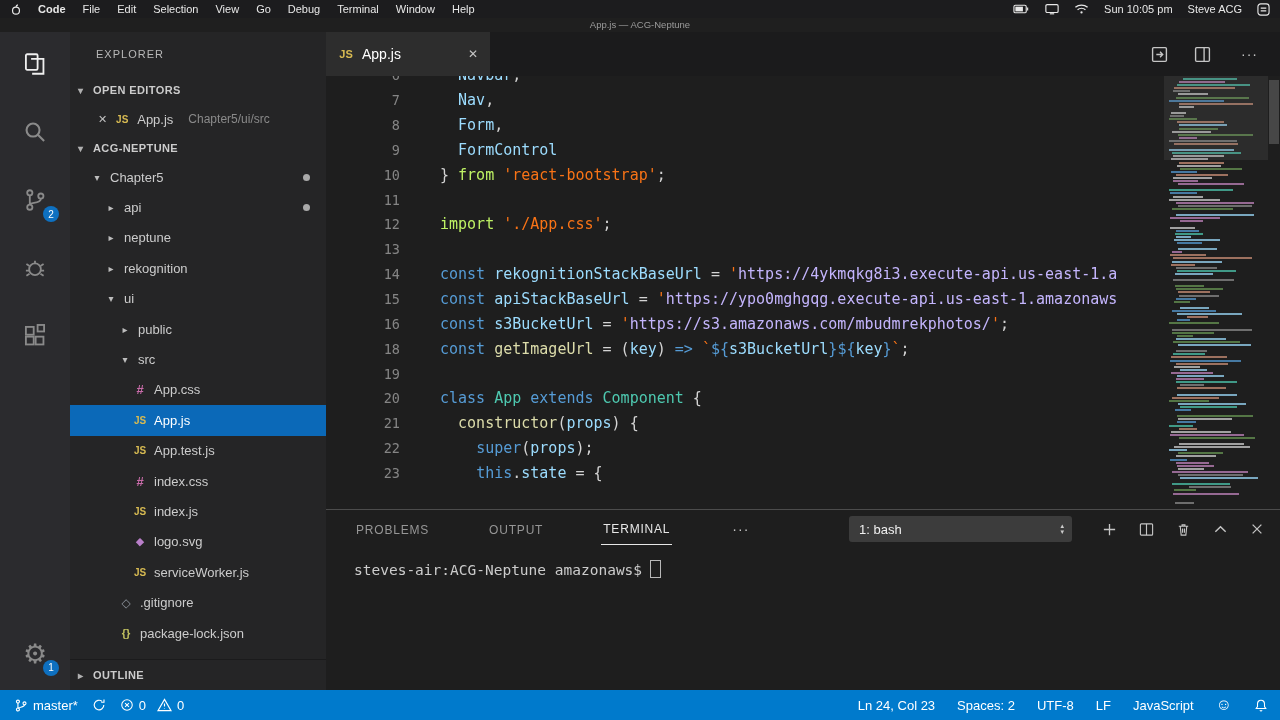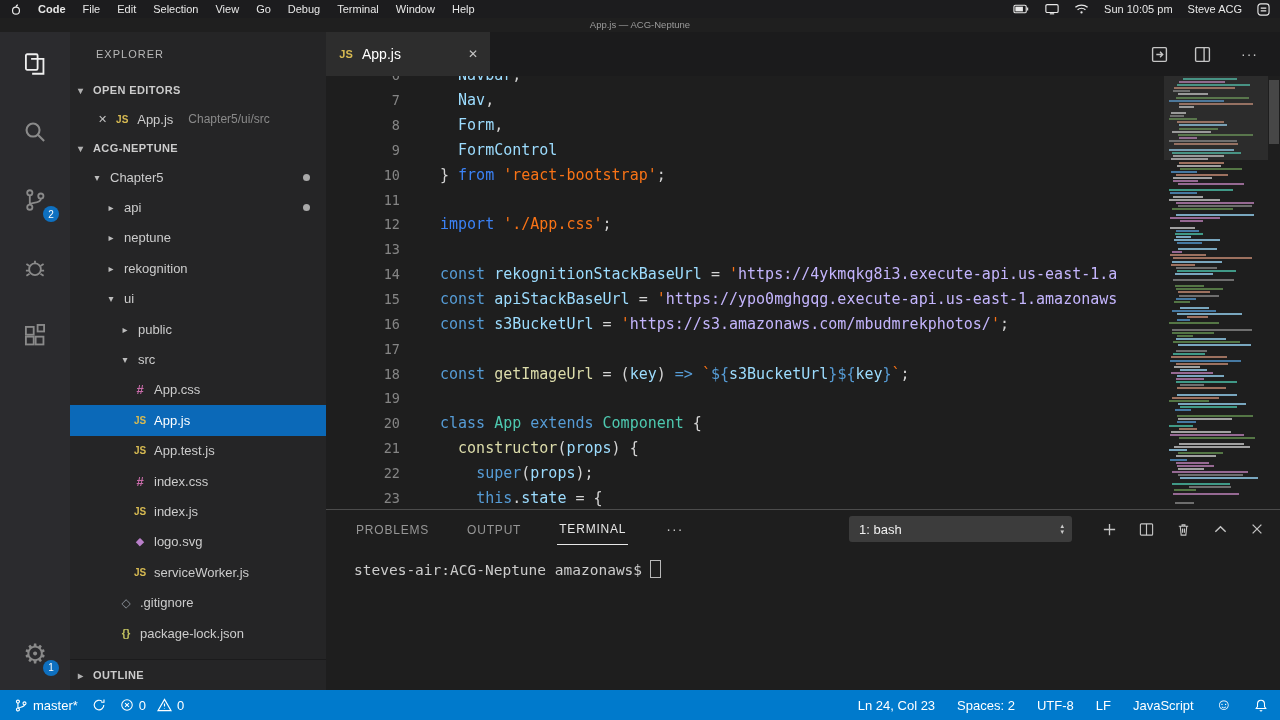--- a/index.html
+++ b/index.html
@@ -52,30 +52,30 @@
   .tab{width:164px;background:#2d2d2d;display:flex;align-items:center;gap:8px;padding:0 12px;font-size:14px;color:#ffffff;box-sizing:border-box;}
   .tab .ficon.js{font-size:11px;}
   .tab-close{margin-left:auto;color:#c5c5c5;font-size:12px;}
   .tab-actions{margin-left:auto;display:flex;align-items:center;gap:26px;padding-right:22px;color:#c5c5c5;}
   .editor-body{flex:1;display:flex;position:relative;overflow:hidden;}
   .code-area{flex:1;position:relative;overflow:hidden;font-family:"DejaVu Sans Mono",monospace;font-size:15px;}
   #code-lines{position:absolute;top:-13px;left:0;right:0;}
   .line{height:24.85px;display:flex;align-items:center;white-space:pre;}
   .ln{width:74px;padding-right:22px;text-align:right;color:#858585;font-size:13.5px;flex:none;box-sizing:content-box;}
   .lc{padding-left:18px;white-space:pre;}
-  .tk-k{color:#569cd6}.tk-kp{color:#3b82f6}.tk-v{color:#9cdcfe}.tk-s{color:#f97316}
+  .tk-k{color:#569cd6}.tk-kp{color:#bef264}.tk-v{color:#9cdcfe}.tk-s{color:#f97316}
   .tk-su{color:#c4b5fd;}.tk-f{color:#dcdcaa}.tk-t{color:#4ec9b0}.tk-w{color:#d4d4d4}
   .minimap{width:104px;flex:none;position:relative;padding-top:2px;overflow:hidden;}
   .mm-bar{height:2px;opacity:.72;}
   .mini-slider{position:absolute;top:0;left:0;right:0;height:84px;background:rgba(121,121,121,.16);}
   .scrollbar{width:12px;flex:none;position:relative;}
   .sb-thumb{position:absolute;top:4px;left:1px;width:10px;height:64px;background:rgba(121,121,121,.45);}
   
   .panel{height:180px;flex:none;border-top:1px solid #4c4c4c;display:flex;flex-direction:column;background:#1e1e1e;}
-  .panel-header{height:38px;display:flex;align-items:center;padding:0 16px 0 28px;flex:none;}
+  .panel-header{height:38px;display:flex;align-items:center;padding:0 16px 0 28px;flex:none;gap:22px;}
   .ptab{margin-right:34px;font-size:12px;letter-spacing:.8px;color:#969696;padding:9px 2px 8px;}
   .ptab.active{color:#e7e7e7;border-bottom:1px solid #e7e7e7;}
   .p-ellipsis{color:#c5c5c5;font-size:14px;letter-spacing:1px;margin-left:4px;}
   .panel-actions{margin-left:auto;display:flex;align-items:center;gap:22px;color:#c5c5c5;}
   .shell-select{background:#3c3c3c;color:#f0f0f0;height:26px;width:205px;display:flex;align-items:center;justify-content:space-between;padding:0 8px 0 10px;font-size:13px;border-radius:3px;margin-right:8px;}
   .sel-arrows{display:flex;flex-direction:column;font-size:7px;line-height:6px;color:#cccccc;}
   .terminal{flex:1;padding:12px 0 0 28px;font-family:"DejaVu Sans Mono",monospace;font-size:14.5px;color:#cccccc;}
   .cursor{display:inline-block;width:9px;height:16px;border:1px solid #b8b8b8;margin-left:8px;vertical-align:-3px;}
   
   .statusbar{height:30px;background:#007acc;color:#ffffff;display:flex;align-items:center;font-size:13px;padding:0 12px 0 14px;gap:14px;}
@@ -297,21 +297,20 @@
               <div class="line"><span class="ln">7</span><span class="lc"><span class="tk-v">  Nav</span><span class="tk-w">,</span></span></div>
               <div class="line"><span class="ln">8</span><span class="lc"><span class="tk-v">  Form</span><span class="tk-w">,</span></span></div>
               <div class="line"><span class="ln">9</span><span class="lc"><span class="tk-v">  FormControl</span></span></div>
               <div class="line"><span class="ln">10</span><span class="lc"><span class="tk-w">} </span><span class="tk-kp">from</span><span class="tk-w"> </span><span class="tk-s">'react-bootstrap'</span><span class="tk-w">;</span></span></div>
               <div class="line"><span class="ln">11</span><span class="lc"></span></div>
               <div class="line"><span class="ln">12</span><span class="lc"><span class="tk-kp">import</span><span class="tk-w"> </span><span class="tk-s">'./App.css'</span><span class="tk-w">;</span></span></div>
               <div class="line"><span class="ln">13</span><span class="lc"></span></div>
               <div class="line"><span class="ln">14</span><span class="lc"><span class="tk-k">const</span><span class="tk-w"> </span><span class="tk-v">rekognitionStackBaseUrl</span><span class="tk-w"> = </span><span class="tk-s">'</span><span class="tk-su">https://4ykmqkg8i3.execute-api.us-east-1.a</span></span></div>
               <div class="line"><span class="ln">15</span><span class="lc"><span class="tk-k">const</span><span class="tk-w"> </span><span class="tk-v">apiStackBaseUrl</span><span class="tk-w"> = </span><span class="tk-s">'</span><span class="tk-su">https://ypo0mghgqg.execute-api.us-east-1.amazonaws</span></span></div>
               <div class="line"><span class="ln">16</span><span class="lc"><span class="tk-k">const</span><span class="tk-w"> </span><span class="tk-v">s3BucketUrl</span><span class="tk-w"> = </span><span class="tk-s">'</span><span class="tk-su">https://s3.amazonaws.com/mbudmrekphotos/</span><span class="tk-s">'</span><span class="tk-w">;</span></span></div>
-              <div class="line"><span class="ln">17</span><span class="lc"></span></div>
               <div class="line"><span class="ln">18</span><span class="lc"><span class="tk-k">const</span><span class="tk-w"> </span><span class="tk-f">getImageUrl</span><span class="tk-w"> = (</span><span class="tk-v">key</span><span class="tk-w">) </span><span class="tk-k">=&gt;</span><span class="tk-w"> </span><span class="tk-s">`</span><span class="tk-k">${</span><span class="tk-v">s3BucketUrl</span><span class="tk-k">}</span><span class="tk-k">${</span><span class="tk-v">key</span><span class="tk-k">}</span><span class="tk-s">`</span><span class="tk-w">;</span></span></div>
               <div class="line"><span class="ln">19</span><span class="lc"></span></div>
               <div class="line"><span class="ln">20</span><span class="lc"><span class="tk-k">class</span><span class="tk-w"> </span><span class="tk-t">App</span><span class="tk-w"> </span><span class="tk-k">extends</span><span class="tk-w"> </span><span class="tk-t">Component</span><span class="tk-w"> {</span></span></div>
               <div class="line"><span class="ln">21</span><span class="lc"><span class="tk-w">  </span><span class="tk-f">constructor</span><span class="tk-w">(</span><span class="tk-v">props</span><span class="tk-w">) {</span></span></div>
               <div class="line"><span class="ln">22</span><span class="lc"><span class="tk-w">    </span><span class="tk-k">super</span><span class="tk-w">(</span><span class="tk-v">props</span><span class="tk-w">);</span></span></div>
               <div class="line"><span class="ln">23</span><span class="lc"><span class="tk-w">    </span><span class="tk-k">this</span><span class="tk-w">.</span><span class="tk-v">state</span><span class="tk-w"> = {</span></span></div>
             </div>
         </div>
         <div class="minimap">
           <div id="minimap-bars">

